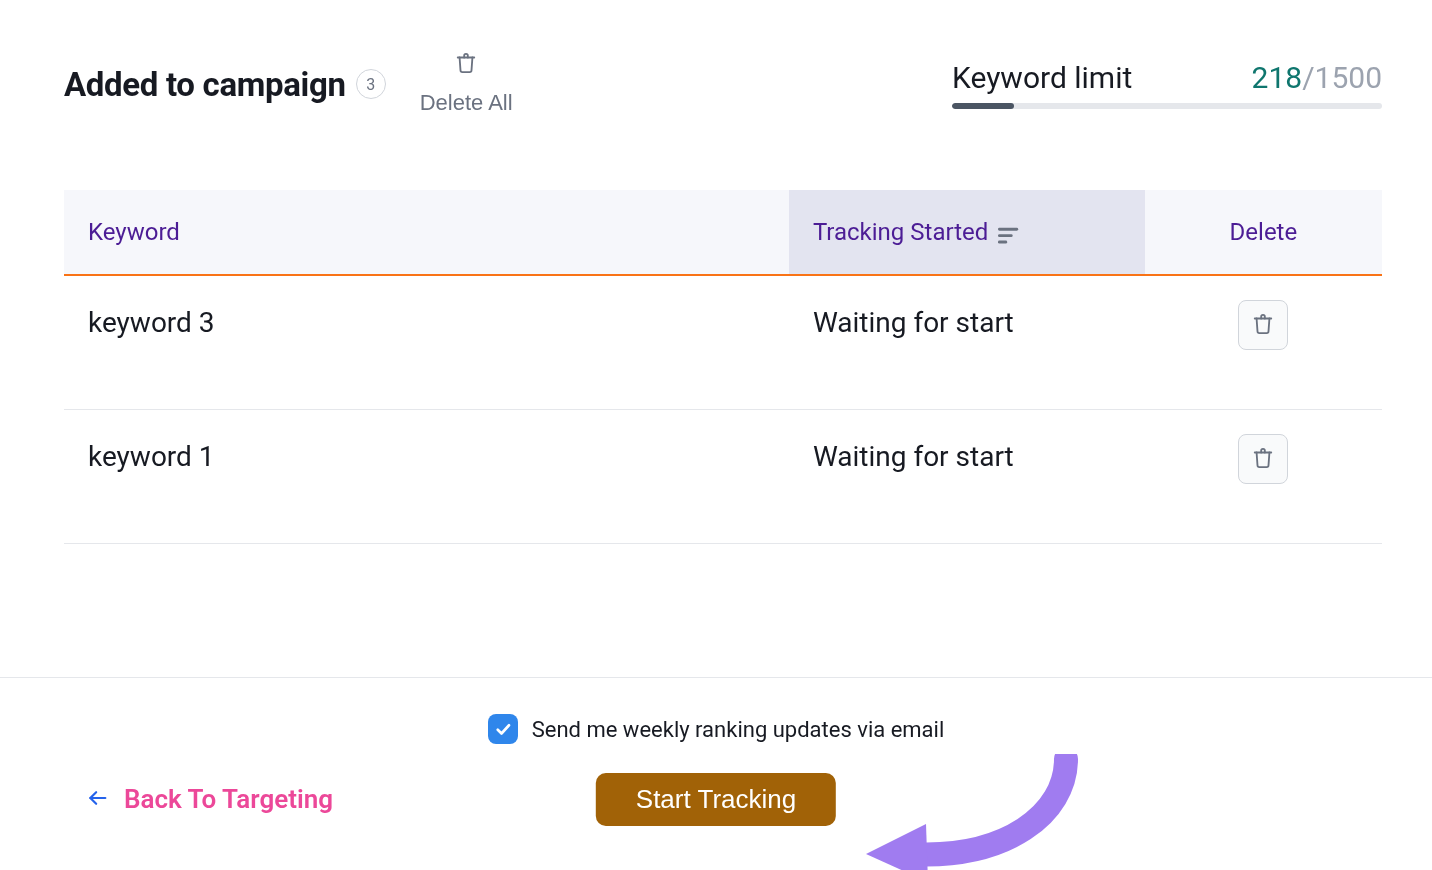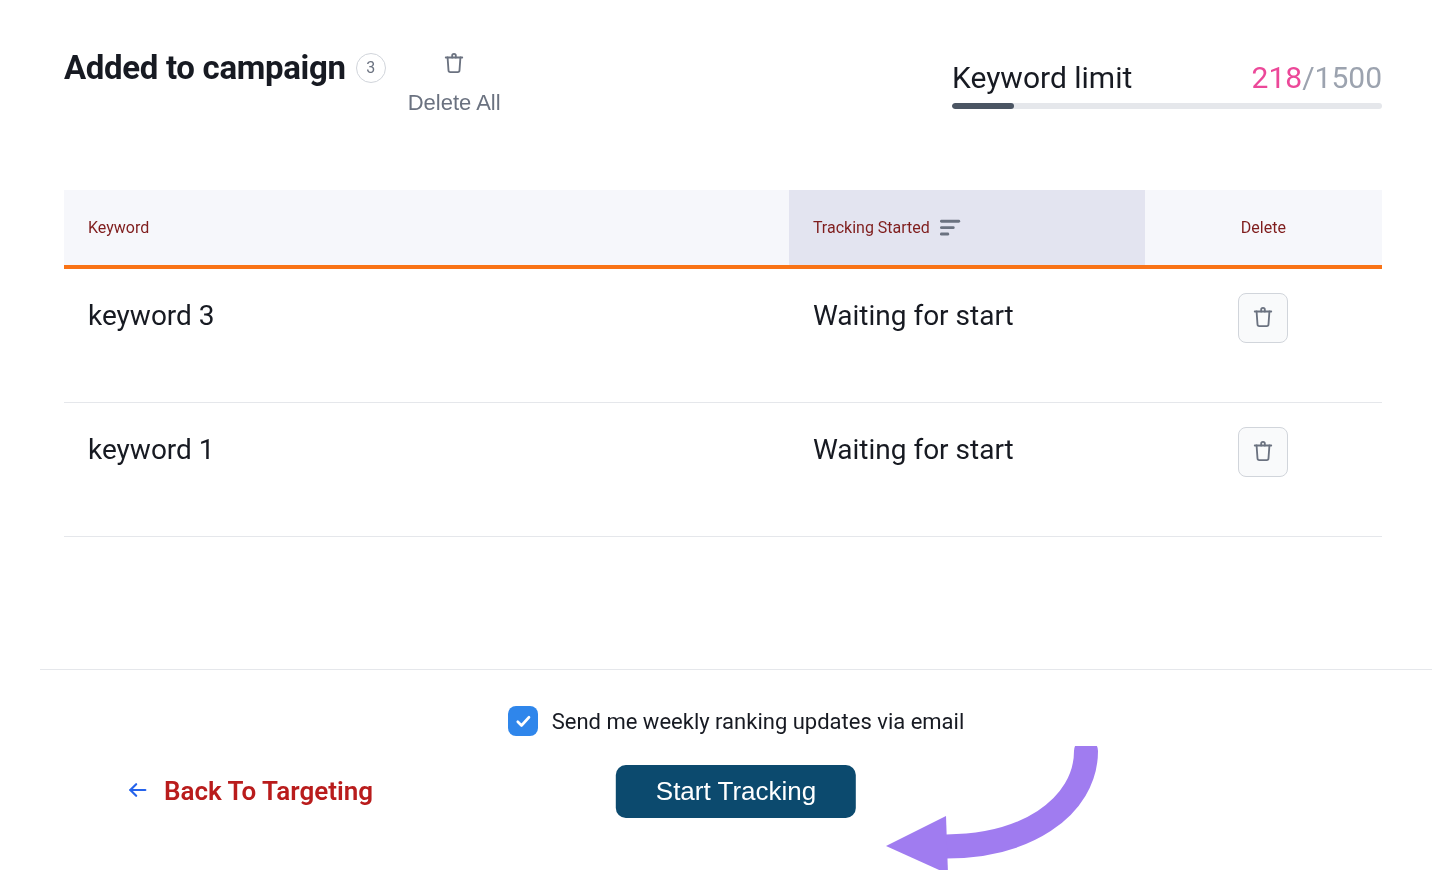--- a/index.html
+++ b/index.html
@@ -6,87 +6,86 @@
   body {
     font-family: -apple-system, BlinkMacSystemFont, "Segoe UI", Roboto, Helvetica, Arial, sans-serif;
     background: #fff;
     color: #171a22;
     width: 1432px;
     height: 870px;
     position: relative;
   }
   .container { padding: 48px 50px 0 64px; }
   .header-row { display: flex; align-items: center; justify-content: space-between; margin-bottom: 70px; }
-  .header-left { display: flex; align-items: flex-start; gap: 20px; }
+  .header-left { display: flex; align-items: center; gap: 32px; }
   .title-block { display: flex; align-items: center; gap: 10px; }
   .page-title { font-size: 33px; font-weight: 700; color: #171a22; letter-spacing: -0.01em;}
   .count-badge {
     display: inline-flex; align-items: center; justify-content: center;
     min-width: 30px; height: 30px; border: 1.5px solid #d1d5db; border-radius: 50%;
     font-size: 16px; color: #6b7280; padding: 0 6px;
   }
   .delete-all-btn {
     display: inline-flex; align-items: center; gap: 10px;
     background: transparent; border: none; cursor: pointer;
     font-size: 22px; color: #6b7280; padding: 4px 2px; flex-direction: column;
   }
   .trash-svg { width: 22px; height: 22px; stroke: #6b7280; }
   .header-right { display: flex; flex-direction: column; align-items: stretch; gap: 8px; min-width: 430px; }
   .limit-row { display: flex; justify-content: space-between; align-items: baseline; font-size: 30px; }
   .limit-label { color: #171a22; }
-  .limit-value .used { color: #ec4899; }
+  .limit-value .used { color: #0f766e; }
   .limit-value .sep, .limit-value .total { color: #9ca3af; }
   .limit-bar { position: relative; height: 6px; background: #e5e7eb; border-radius: 3px; overflow: hidden; }
   .limit-bar-fill { position: absolute; left: 0; top: 0; bottom: 0; background: #4b5563; border-radius: 3px; }
   .table { width: 100%; border-collapse: collapse; }
   .thead-row { background: #f6f7fb; }
   .th {
-    text-align: left; padding: 28px 24px; font-size: 16px; font-weight: 400; color: #7f1d1d;
-    border-bottom: 4px solid #f97316;
+    text-align: left; padding: 28px 24px; font-size: 24px; font-weight: 400; color: #4c1d95;
+    border-bottom: 2px solid #f97316;
   }
   .th-keyword { width: 55%; }
   .th-tracking { width: 27%; background: #e3e4f0; }
   .th-tracking-inner { display: inline-flex; align-items: center; gap: 10px; }
   .th-action { width: 18%; text-align: center; }
   .sort-icon { display:inline-block; width:22px; height:18px; }
   .td { padding: 30px 24px 70px 24px; font-size: 28px; color: #171a22; border-bottom: 1px solid #e5e7eb; vertical-align: top;}
   .td-action { text-align: center; padding-top: 24px; padding-bottom: 20px;}
   .trash-btn {
     display:inline-flex; align-items:center; justify-content:center;
     width:50px; height:50px; border:1px solid #d1d5db; border-radius:8px;
     background:#f9fafb; cursor:pointer;
   }
   .trash-btn svg { width:22px; height:22px; stroke:#6b7280; }
   .footer-area {
-    position: absolute; left:0; right:0; bottom:16px;
+    position: absolute; left:0; right:0; bottom:8px;
     border-top: 1px solid #e5e7eb;
     background:#fff;
     padding: 36px 50px 48px 50px;
-    margin-left: 40px;
   }
   .footer-center-row { display:flex; justify-content:center; align-items:center; gap:14px; }
   .checkbox-box {
     width:30px; height:30px; border-radius:8px; background:#2f86eb;
     display:inline-flex; align-items:center; justify-content:center;
     cursor:pointer;
   }
   .checkbox-box svg { width:18px; height:18px; }
   .checkbox-label { font-size:22px; color:#171a22; }
   .footer-buttons-row {
     display:flex; align-items:center; position:relative; margin-top:40px;
   }
   .back-link {
     display:inline-flex; align-items:center; gap:14px;
-    color:#b91c1c; font-size:26px; font-weight:600; text-decoration:none;
+    color:#ec4899; font-size:26px; font-weight:600; text-decoration:none;
     cursor:pointer; margin-left: 34px; justify-content: center;
   }
   .back-link svg { width:26px; height:20px; stroke:#2563eb; }
   .start-btn {
     position:absolute; left:50%; transform:translateX(-50%);
-    background:#0c4a6e; color:#fff; border:none; border-radius:10px;
+    background:#a16207; color:#fff; border:none; border-radius:10px;
     font-size:26px; font-weight:500; padding:11px 40px; cursor:pointer;
   }
   .annotation-arrow {
     position:absolute; left: calc(50% + 140px); top: -30px;
     width: 230px; height: 130px; pointer-events:none;
   }
 </style>
 </head>
 <body>
 

